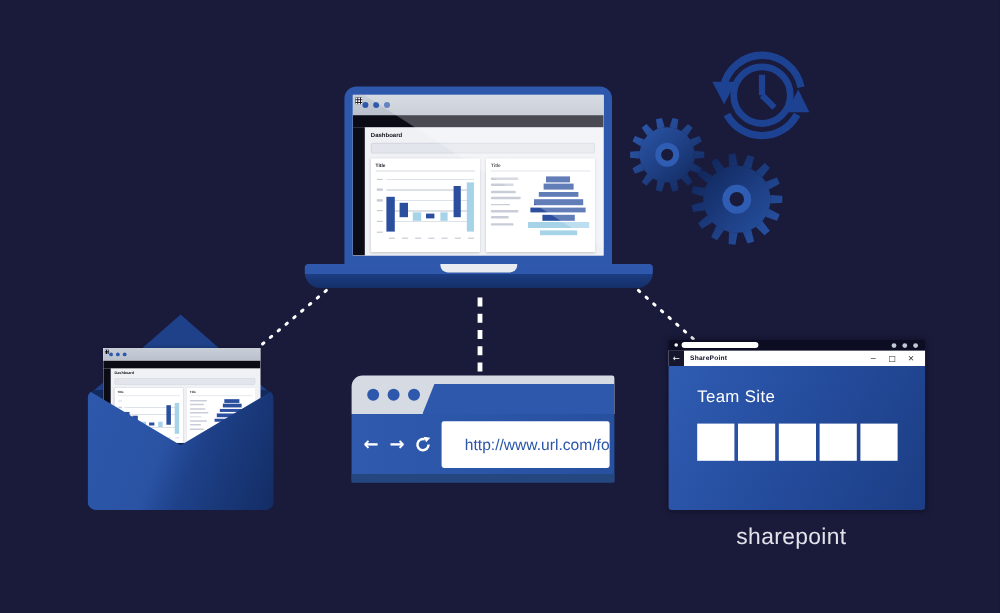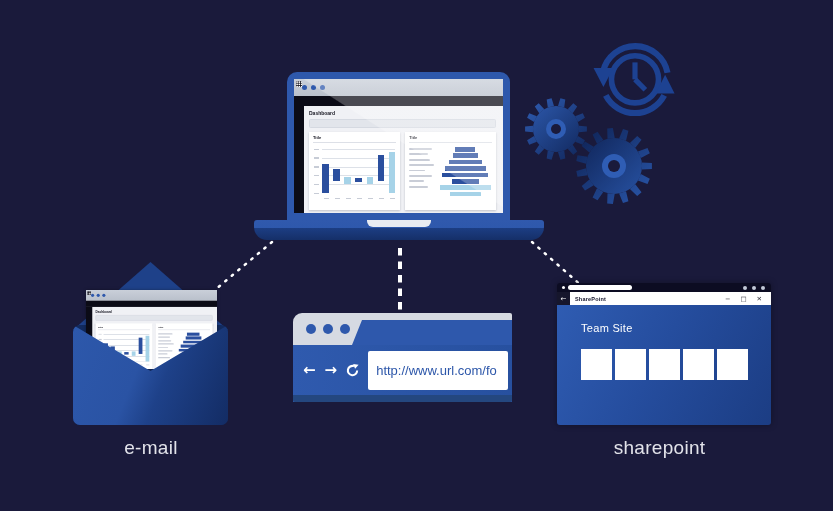--- a/index.html
+++ b/index.html
@@ -80,40 +80,40 @@
   .b-tab{position:absolute;left:59px;right:0;top:7px;bottom:0;background:#2e58ac;
     clip-path:polygon(10px 0,100% 0,100% 100%,0 100%);}
   .browser-body{position:relative;height:50px;background:linear-gradient(to right,#2f5aae,#27509f);
     display:flex;align-items:center;padding:0 4px 7px 10px;}
   .browser-body::after{content:'';position:absolute;left:0;right:0;bottom:0;height:7px;
     background:#24477f;border-radius:0 0 2px 2px;}
   .nav-ico{color:#fff;font-size:15px;font-weight:bold;margin-right:9px;line-height:1;
     font-family:"DejaVu Sans",sans-serif;}
   .refresh-svg{width:13px;height:13px;margin-right:9px;}
   .urlbar{flex:1;height:39px;background:#fff;border-radius:2px;display:flex;align-items:center;
-    padding-left:8px;overflow:hidden;}
+    padding-left:8px;overflow:hidden;justify-content:flex-end;}
   .urlbar span{color:#2c56a9;font-size:13px;white-space:nowrap;}
 
   
   .sp-window{position:absolute;left:557px;top:283px;width:214px;height:142px;border-radius:3px;
     overflow:hidden;z-index:2;box-shadow:0 0 6px rgba(0,0,0,0.35);}
   .sp-topbar{position:relative;height:9px;background:#0c0c22;}
   .sp-tdot{position:absolute;left:5px;top:3px;width:3px;height:3px;border-radius:50%;background:#fff;}
   .sp-pill{position:absolute;left:11px;top:2px;width:64px;height:5px;background:#fff;border-radius:2.5px;}
   .sp-rdots{position:absolute;right:6px;top:2.5px;display:flex;gap:5px;}
   .sp-rdot{width:4px;height:4px;border-radius:50%;background:#c2c9d6;}
   .sp-menubar{height:13px;background:#fff;display:flex;align-items:center;}
   .sp-back{width:13px;height:13px;background:#16162c;color:#fff;font-size:7px;display:flex;
     align-items:center;justify-content:center;font-family:"DejaVu Sans",sans-serif;}
   .sp-apptitle{font-size:5.5px;font-weight:bold;color:#101028;margin-left:5px;letter-spacing:0.2px;}
   .sp-controls{margin-left:auto;display:flex;gap:10px;padding-right:9px;font-size:6.5px;color:#2a2a35;
     align-items:center;font-family:"DejaVu Sans",sans-serif;}
   .sp-content{height:120px;background:linear-gradient(118deg,#2f5cb2 0%,#254d9e 45%,#1b3c82 100%);
     padding:17px 0 0 24px;}
-  .sp-site{color:#fff;font-size:11px;letter-spacing:0.3px;}
+  .sp-site{color:#fff;font-size:14px;letter-spacing:0.3px;}
   .sp-tiles{margin-top:15px;display:flex;gap:3px;}
   .sp-tile{width:31px;height:31px;background:#fff;}
 
   
   .label{position:absolute;top:437px;color:#e2e3ea;font-size:19px;text-align:center;
     letter-spacing:0.3px;z-index:2;}
   .label-email{left:73px;width:156px;}
   .label-web{left:302px;width:180px;}
   .label-sp{left:557px;width:205px;}
 </style>
@@ -392,16 +392,15 @@
       <div class="sp-tiles">
           <div class="sp-tile"></div>
           <div class="sp-tile"></div>
           <div class="sp-tile"></div>
           <div class="sp-tile"></div>
           <div class="sp-tile"></div>
         </div>
     </div>
   </div>
 
-  <div class="label label-email">e-mail</div>
   <div class="label label-sp">sharepoint</div>
 
 </div>
 
 </body></html>

